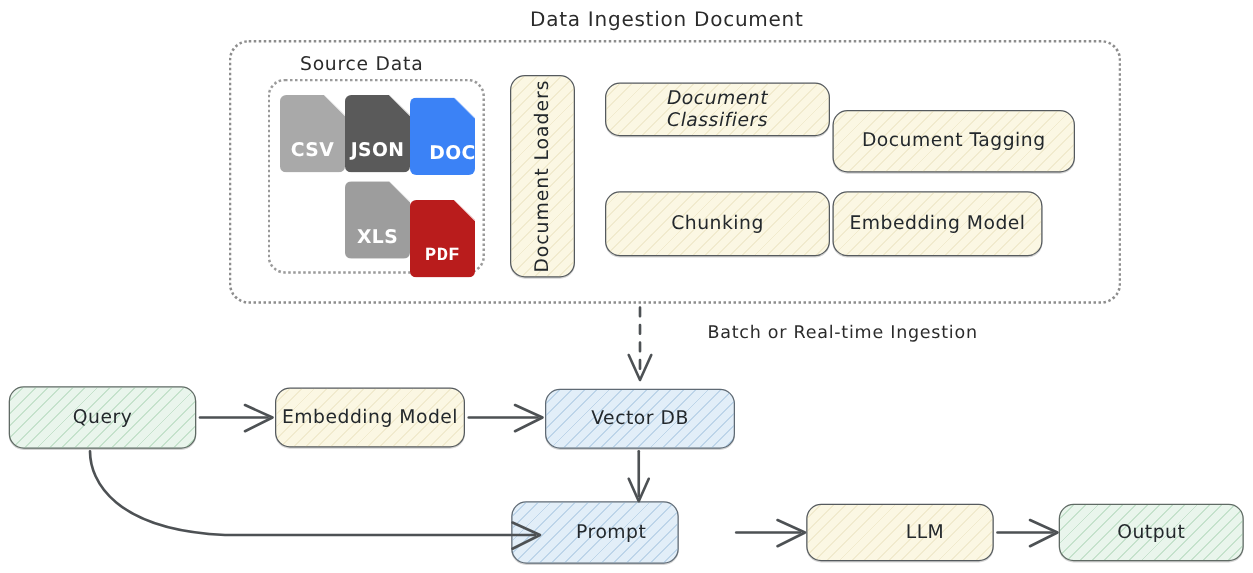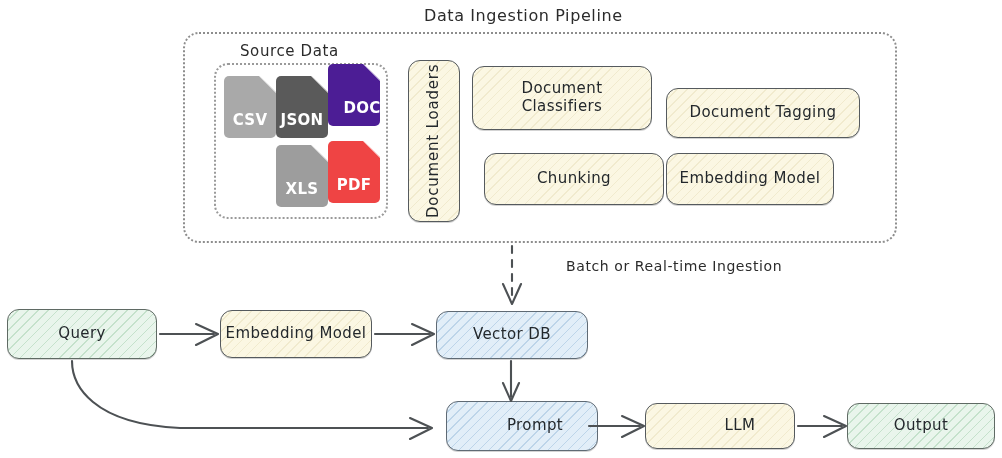--- a/index.html
+++ b/index.html
@@ -76,54 +76,54 @@
   .file .ftxt{position:relative;z-index:3;}
 
   
   #wires{position:absolute;left:0;top:0;width:1002px;height:458px;pointer-events:none;z-index:5;}
 </style>
 </head>
 <body>
 
 <div id="canvas">
 
-  <div class="label" id="pipeline-title" style="left:424px;top:6px;">Data Ingestion Pipeline</div>
+  <div class="label" id="pipeline-title" style="left:424px;top:6px;">Data Ingestion Document</div>
 
   <div class="dotted" style="left:183px;top:32px;width:714px;height:211px;"></div>
 
   <div class="label" id="source-title" style="left:240px;top:42px;">Source Data</div>
 
   <div class="dotted-inner" style="left:214px;top:63px;width:174px;height:156px;"></div>
 
   <div class="file" style="left: 224px; top: 76px; background: rgb(169, 169, 169);">
     <div class="fold"></div>
     <span class="ftxt">CSV</span>
   </div>
   <div class="file" style="left: 276px; top: 76px; background: rgb(90, 90, 90);">
     <div class="fold"></div>
     <span class="ftxt">JSON</span>
   </div>
-  <div class="file" style="left: 328px; top: 64px; background: #4c1d95; padding-left: 16px;">
+  <div class="file" style="left: 328px; top: 78px; background: #3b82f6; padding-left: 16px;">
     <div class="fold"></div>
     <span class="ftxt">DOC</span>
   </div>
   <div class="file" style="left: 276px; top: 145px; background: rgb(157, 157, 157);">
     <div class="fold"></div>
     <span class="ftxt">XLS</span>
   </div>
-  <div class="file" style="left: 328px; top: 141px; background: #ef4444;">
+  <div class="file" style="left: 328px; top: 160px; background: #b91c1c; font-family: Liberation Mono, monospace;">
     <div class="fold"></div>
     <span class="ftxt">PDF</span>
   </div>
 
   <div class="node cream vert" style="left:408px;top:60px;width:52px;height:162px;">
     <span>Document Loaders</span>
   </div>
 
-  <div class="node cream" style="left:472px;top:66px;width:180px;height:64px;">
+  <div class="node cream" style="left:484px;top:66px;width:180px;height:43px;font-style:italic;">
     <span>Document<br>Classifiers</span>
   </div>
   <div class="node cream" style="left:666px;top:74px;width:194px;height:50px;margin-top:14px;">
     <span>Document Tagging</span>
   </div>
   <div class="node cream" style="left:484px;top:153px;width:180px;height:52px;">
     <span>Chunking</span>
   </div>
   <div class="node cream" style="left:666px;top:153px;width:168px;height:52px;">
     <span>Embedding Model</span>
@@ -134,21 +134,21 @@
   <div class="node green" style="left:7px;top:309px;width:150px;height:50px;">
     <span>Query</span>
   </div>
   <div class="node cream" style="left:220px;top:310px;width:152px;height:48px;">
     <span>Embedding Model</span>
   </div>
   <div class="node blue" style="left:436px;top:311px;width:152px;height:48px;">
     <span>Vector DB</span>
   </div>
 
-  <div class="node blue" style="left:446px;top:401px;width:152px;height:50px;padding-left:26px;">
+  <div class="node blue" style="left:409px;top:401px;width:134px;height:50px;padding-left:26px;">
     <span>Prompt</span>
   </div>
   <div class="node cream" style="left:645px;top:403px;width:150px;height:46px;padding-left:40px;">
     <span>LLM</span>
   </div>
   <div class="node green" style="left:847px;top:403px;width:148px;height:46px;justify-content:center;">
     <span>Output</span>
   </div>
 
   <svg id="wires" viewBox="0 0 1002 458">

